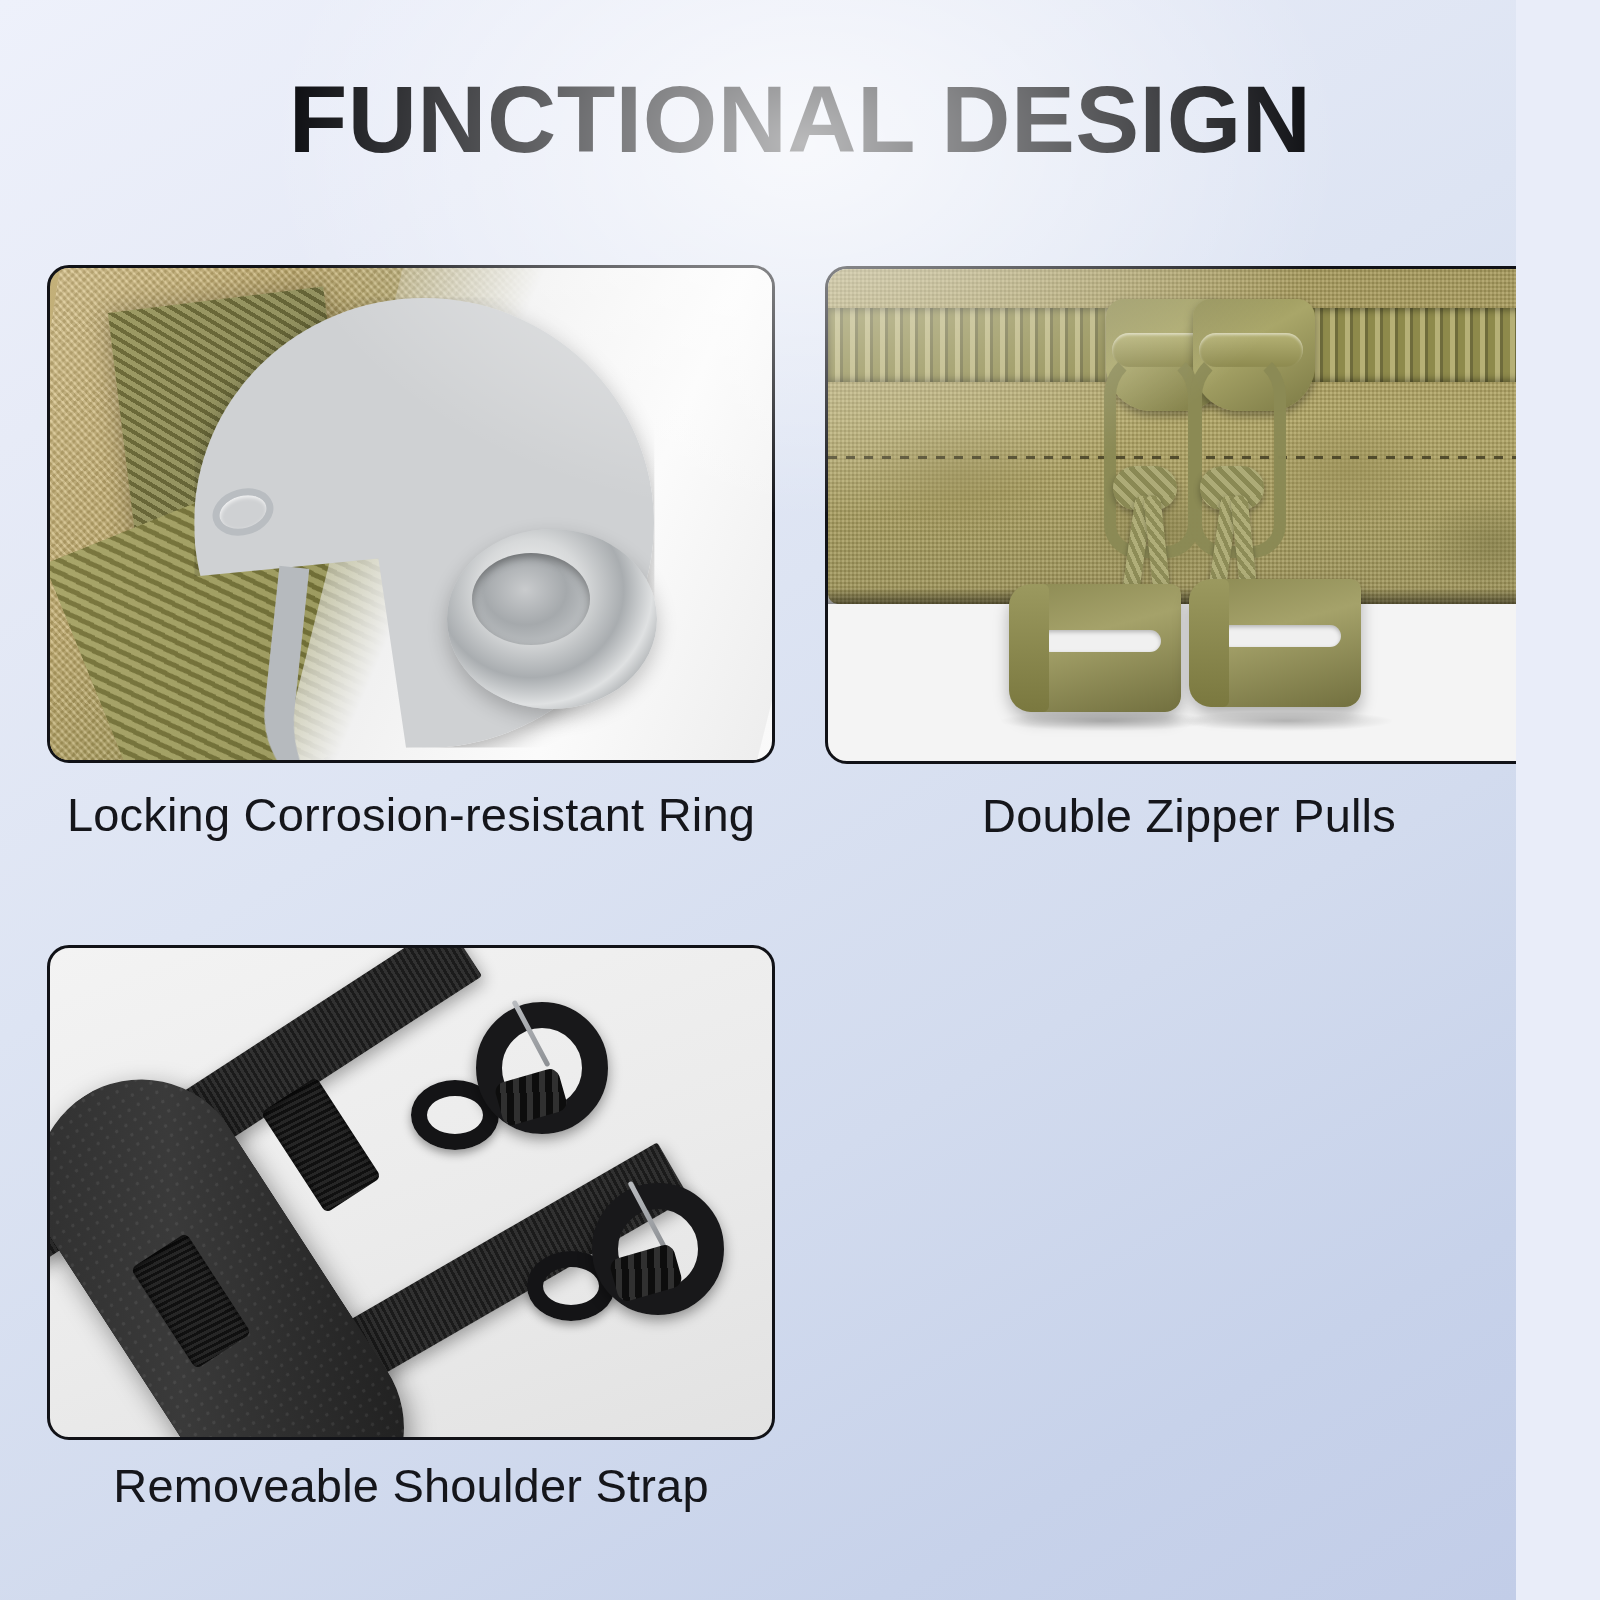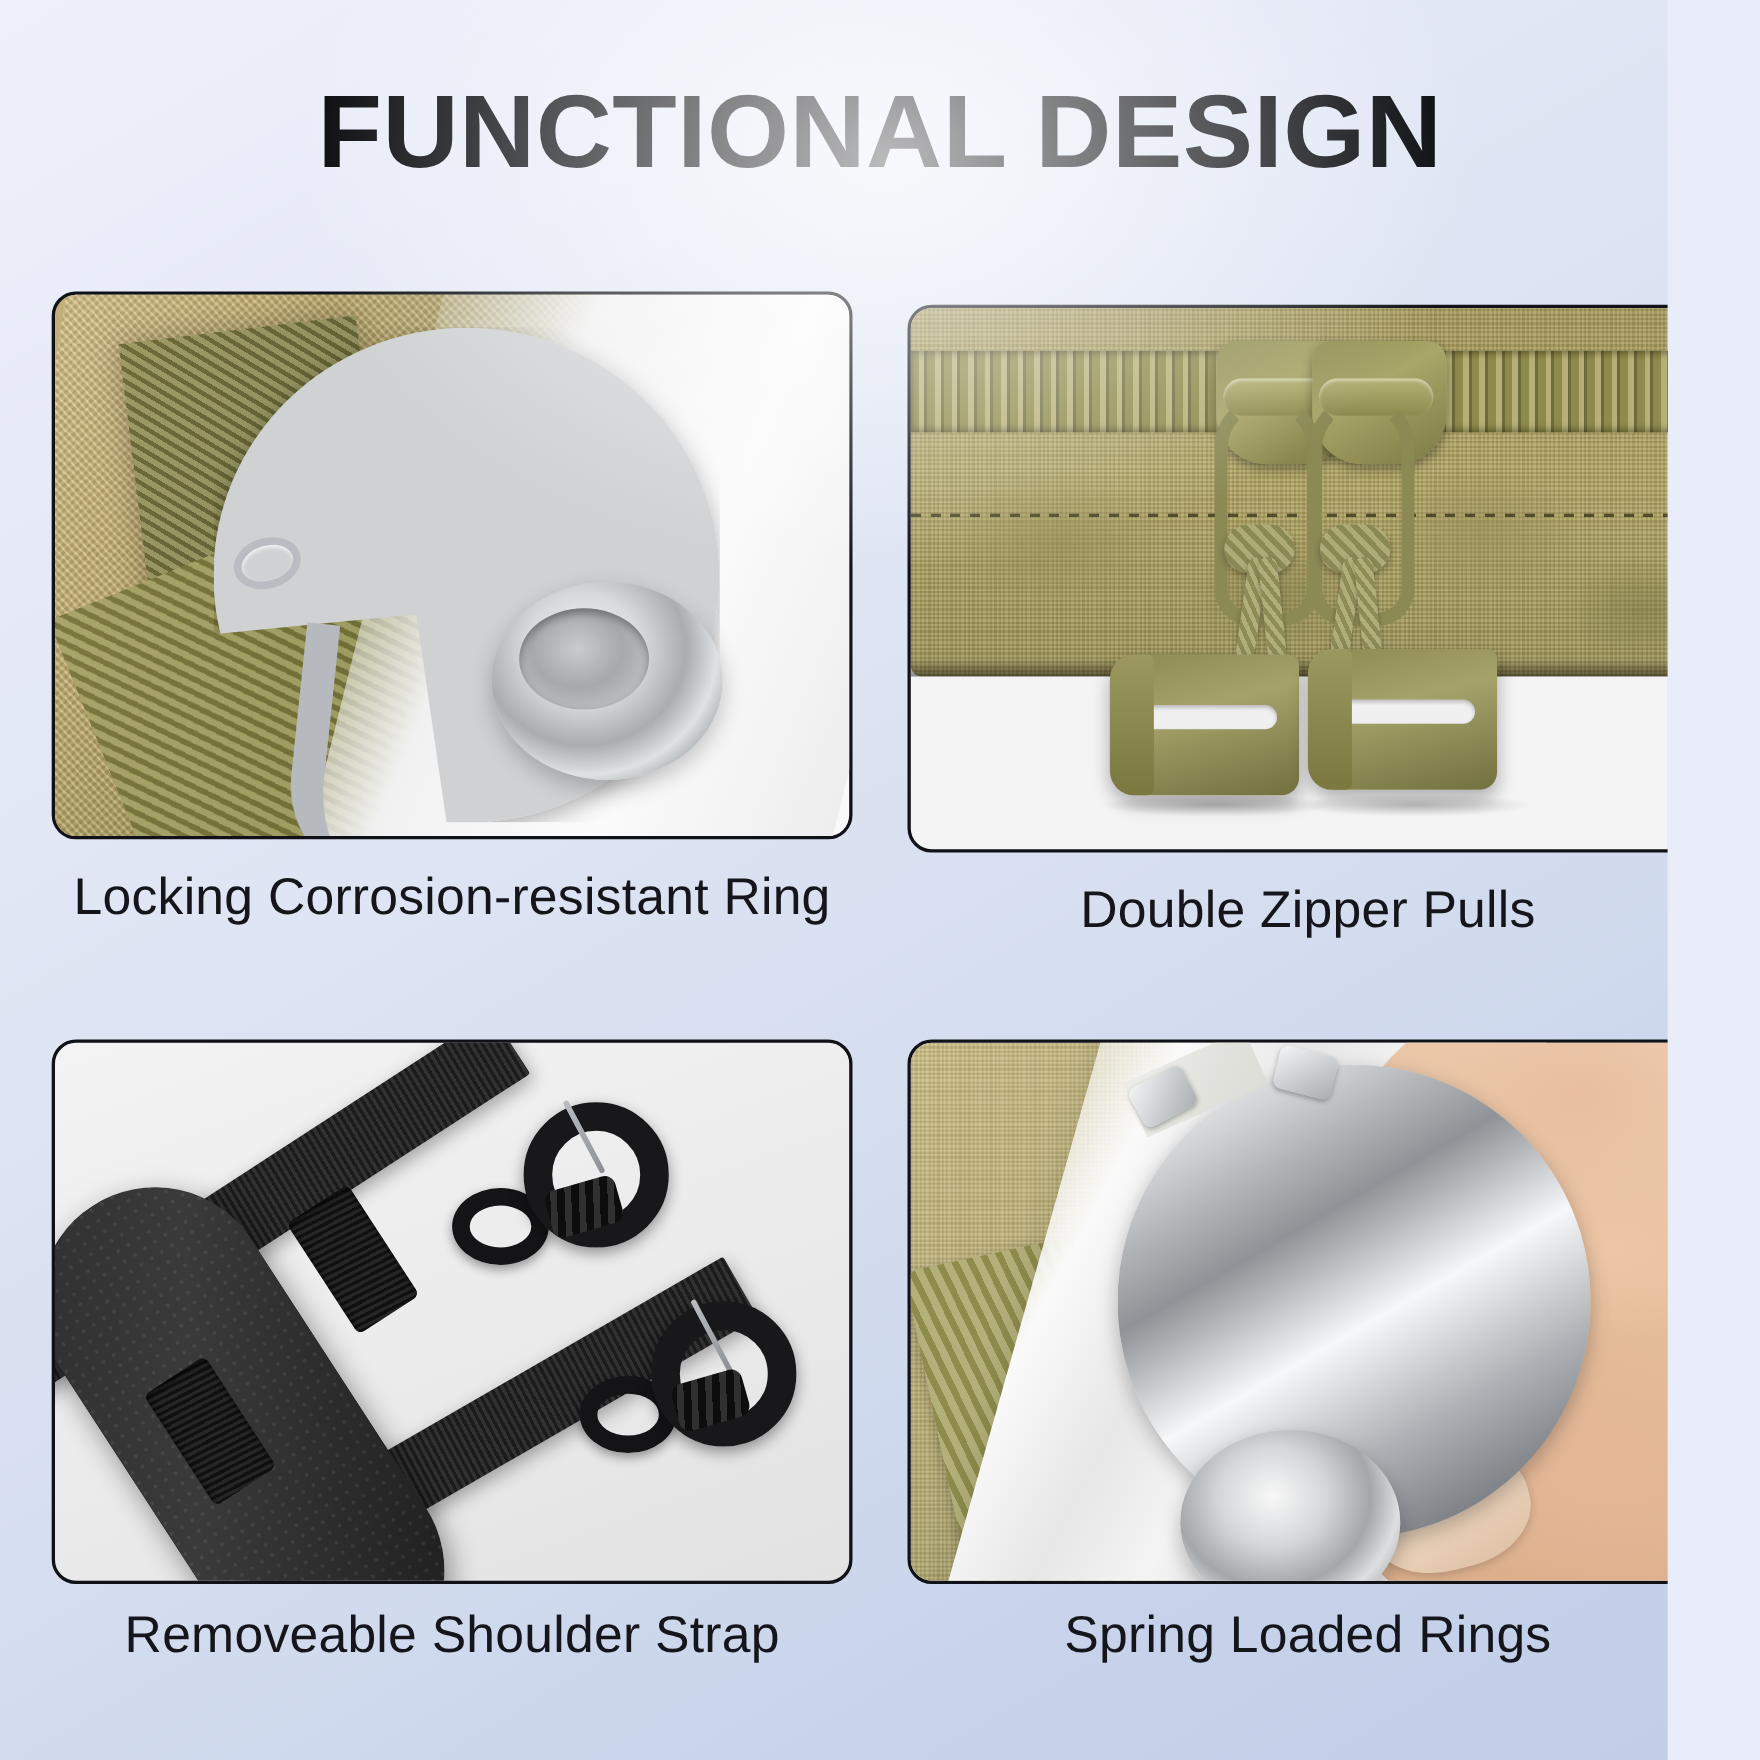--- a/index.html
+++ b/index.html
@@ -67,21 +67,21 @@
     top: 265px;
     width: 1506px;
     height: 1275px;
   }
 
   .cell {
     position: absolute;
     width: 728px;
   }
   .cell.c0 { left: 0;     top: 0; }
-  .cell.c1 { left: 778px; top: 12px; }
+  .cell.c1 { left: 778px; top: 1px; }
   .cell.c2 { left: 0;     top: 680px; }
   .cell.c3 { left: 778px; top: 680px; }
 
   .photo {
     position: relative;
     width: 728px;
     height: 498px;
     border: 3px solid #111217;
     border-radius: 22px;
     overflow: hidden;
@@ -469,32 +469,15 @@
         <div class="hookridge" style="left:62%; top:26%; transform:rotate(-16deg);"></div>
 
         <div class="swivel" style="left:66%; top:62%;"></div>
         <div class="hook" style="left:75%; top:48%;"></div>
         <div class="hookgate" style="left:77.5%; top:54%; transform:rotate(62deg);"></div>
         <div class="hookridge" style="left:78%; top:62%; transform:rotate(-16deg);"></div>
       </div>
       <div class="caption">Removeable Shoulder Strap</div>
     </div>
 
-    <div class="cell c3">
-      <div class="photo p4">
-        <div class="bagfab"></div>
-        <div class="webstrap"></div>
-        <div class="webhole"></div>
-        <div class="clearpanel"></div>
-        <div class="logo">KA</div>
-        <div class="fingers"></div>
-        <div class="nail" style="right:22%; bottom:2%; transform:rotate(-14deg);"></div>
-        <div class="ring4"></div>
-        <div class="ringgap"></div>
-        <div class="ringend" style="left:28%; top:6%;  transform:rotate(-28deg);"></div>
-        <div class="ringend" style="left:46%; top:1.5%; transform:rotate(14deg);"></div>
-        <div class="grommet4"></div>
-      </div>
-      <div class="caption">Spring Loaded Rings</div>
-    </div>
 
   </div>
 </div>
 
 </body></html>

